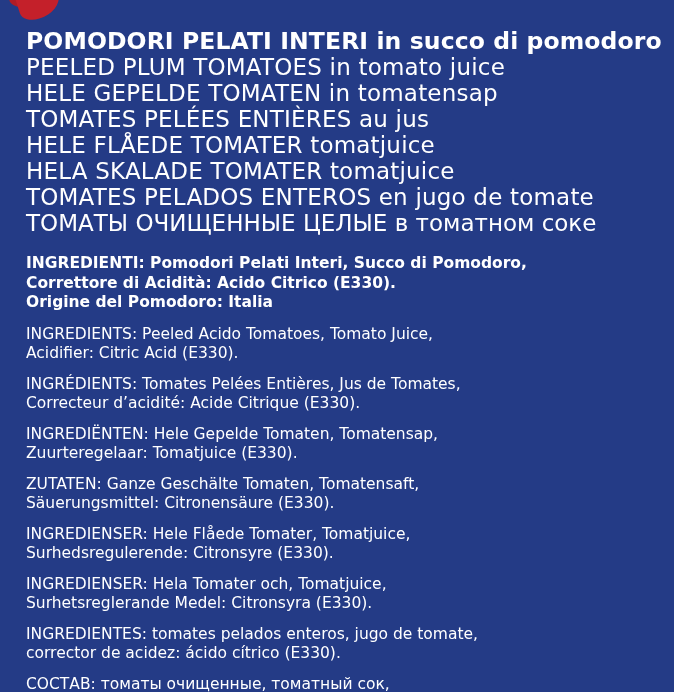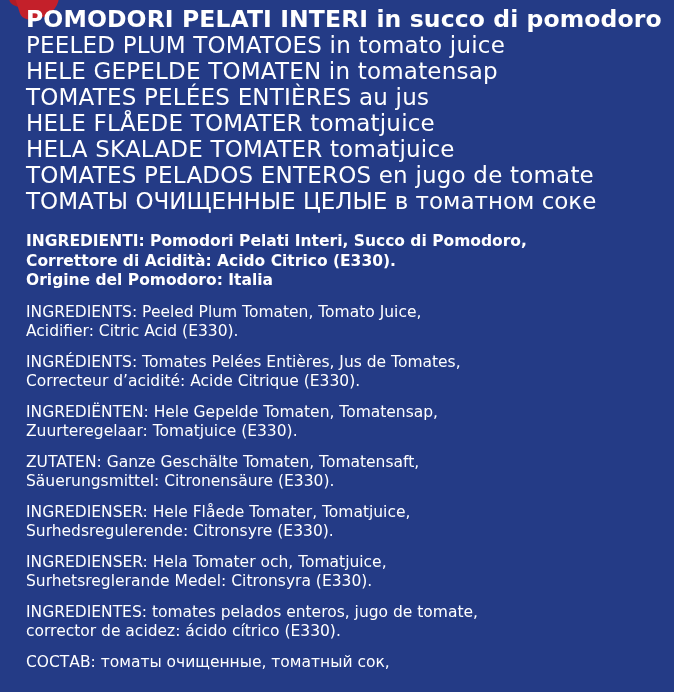--- a/index.html
+++ b/index.html
@@ -39,21 +39,21 @@
     top: -14px;
     width: 30px;
     height: 22px;
     background: #b01c26;
     border-radius: 0 0 70% 30%;
     transform: rotate(12deg);
   }
 
   .titles {
     position: relative;
-    padding-top: 6px;
+    padding-top: 28px;
   }
   .title-line {
     font-size: 23px;
     line-height: 26px;
     letter-spacing: 0.2px;
     white-space: nowrap;
   }
   .title-line.main {
     font-weight: bold;
     font-size: 23.5px;
@@ -131,21 +131,21 @@
 
   <div class="ingredients">
 
     <div class="ing-block first">
       <div class="ing-line">INGREDIENTI: Pomodori Pelati Interi, Succo di Pomodoro,</div>
       <div class="ing-line">Correttore di Acidità: Acido Citrico (E330).</div>
       <div class="ing-line">Origine del Pomodoro: Italia</div>
     </div>
 
     <div class="ing-block">
-      <div class="ing-line">INGREDIENTS: Peeled Plum Tomaten, Tomato Juice,</div>
+      <div class="ing-line">INGREDIENTS: Peeled Acido Tomatoes, Tomato Juice,</div>
       <div class="ing-line">Acidifier: Citric Acid (E330).</div>
     </div>
 
     <div class="ing-block">
       <div class="ing-line">INGRÉDIENTS: Tomates Pelées Entières, Jus de Tomates,</div>
       <div class="ing-line">Correcteur d’acidité: Acide Citrique (E330).</div>
     </div>
 
     <div class="ing-block">
       <div class="ing-line">INGREDIËNTEN: Hele Gepelde Tomaten, Tomatensap,</div>

